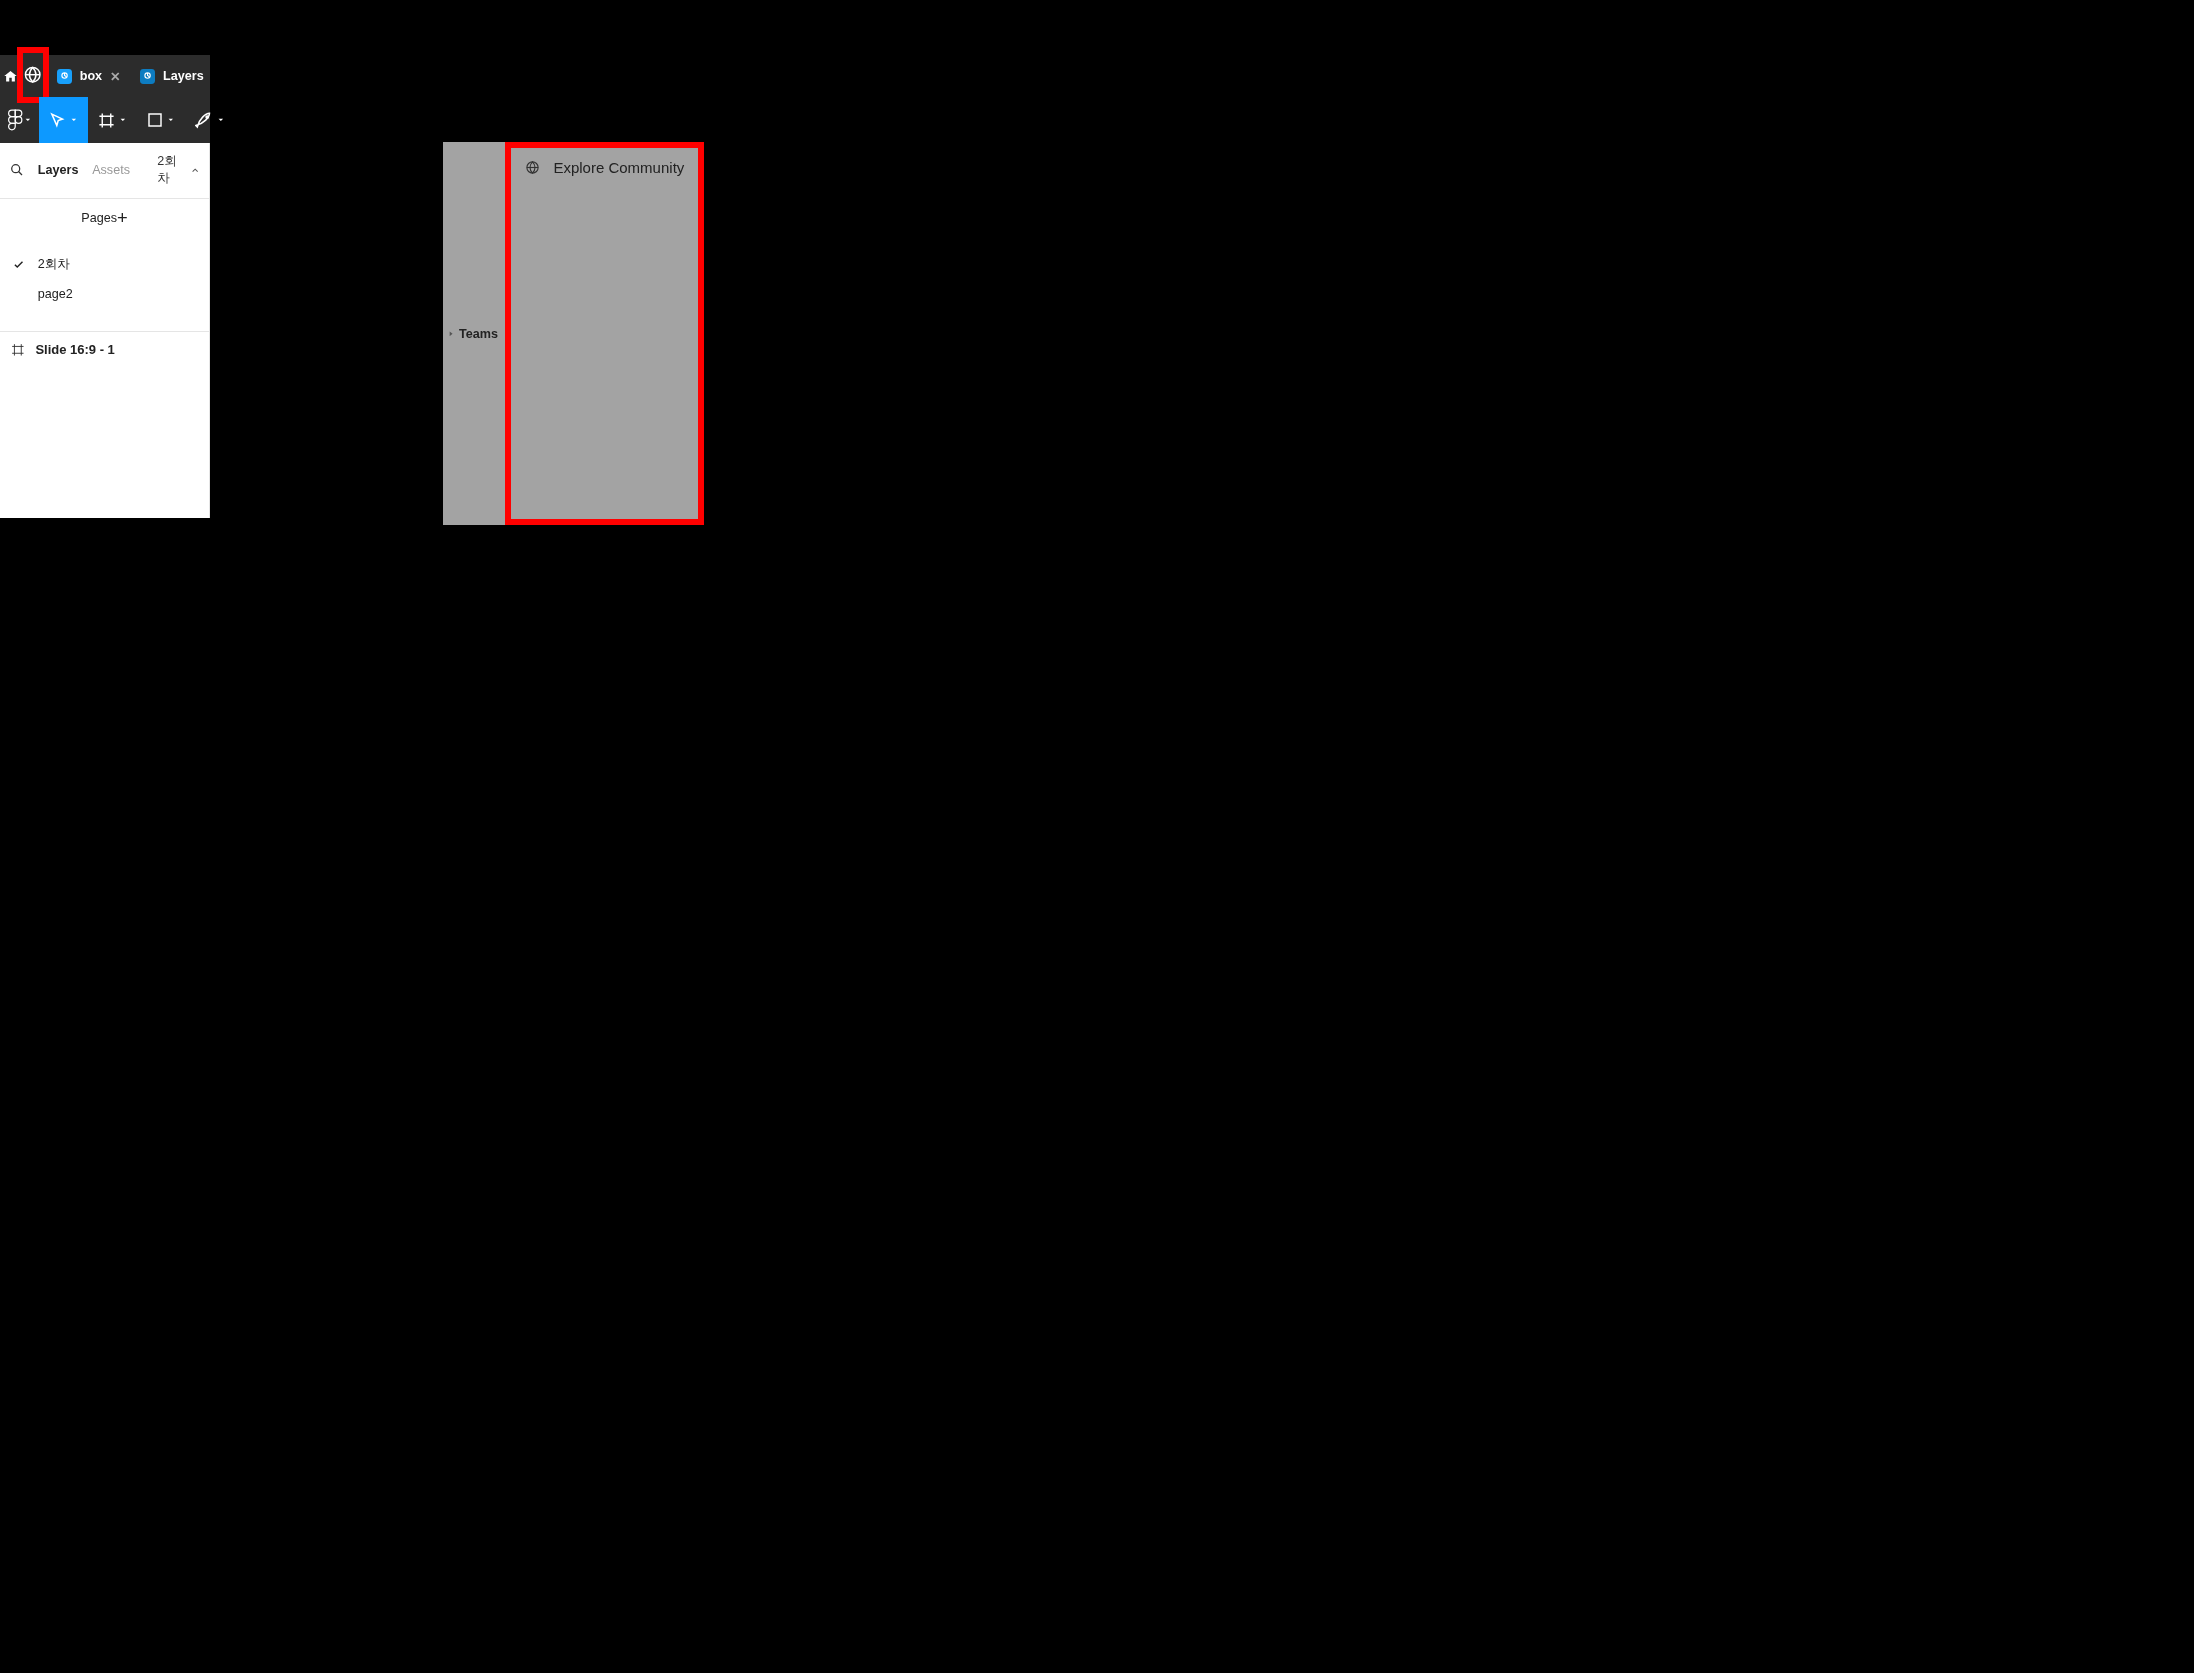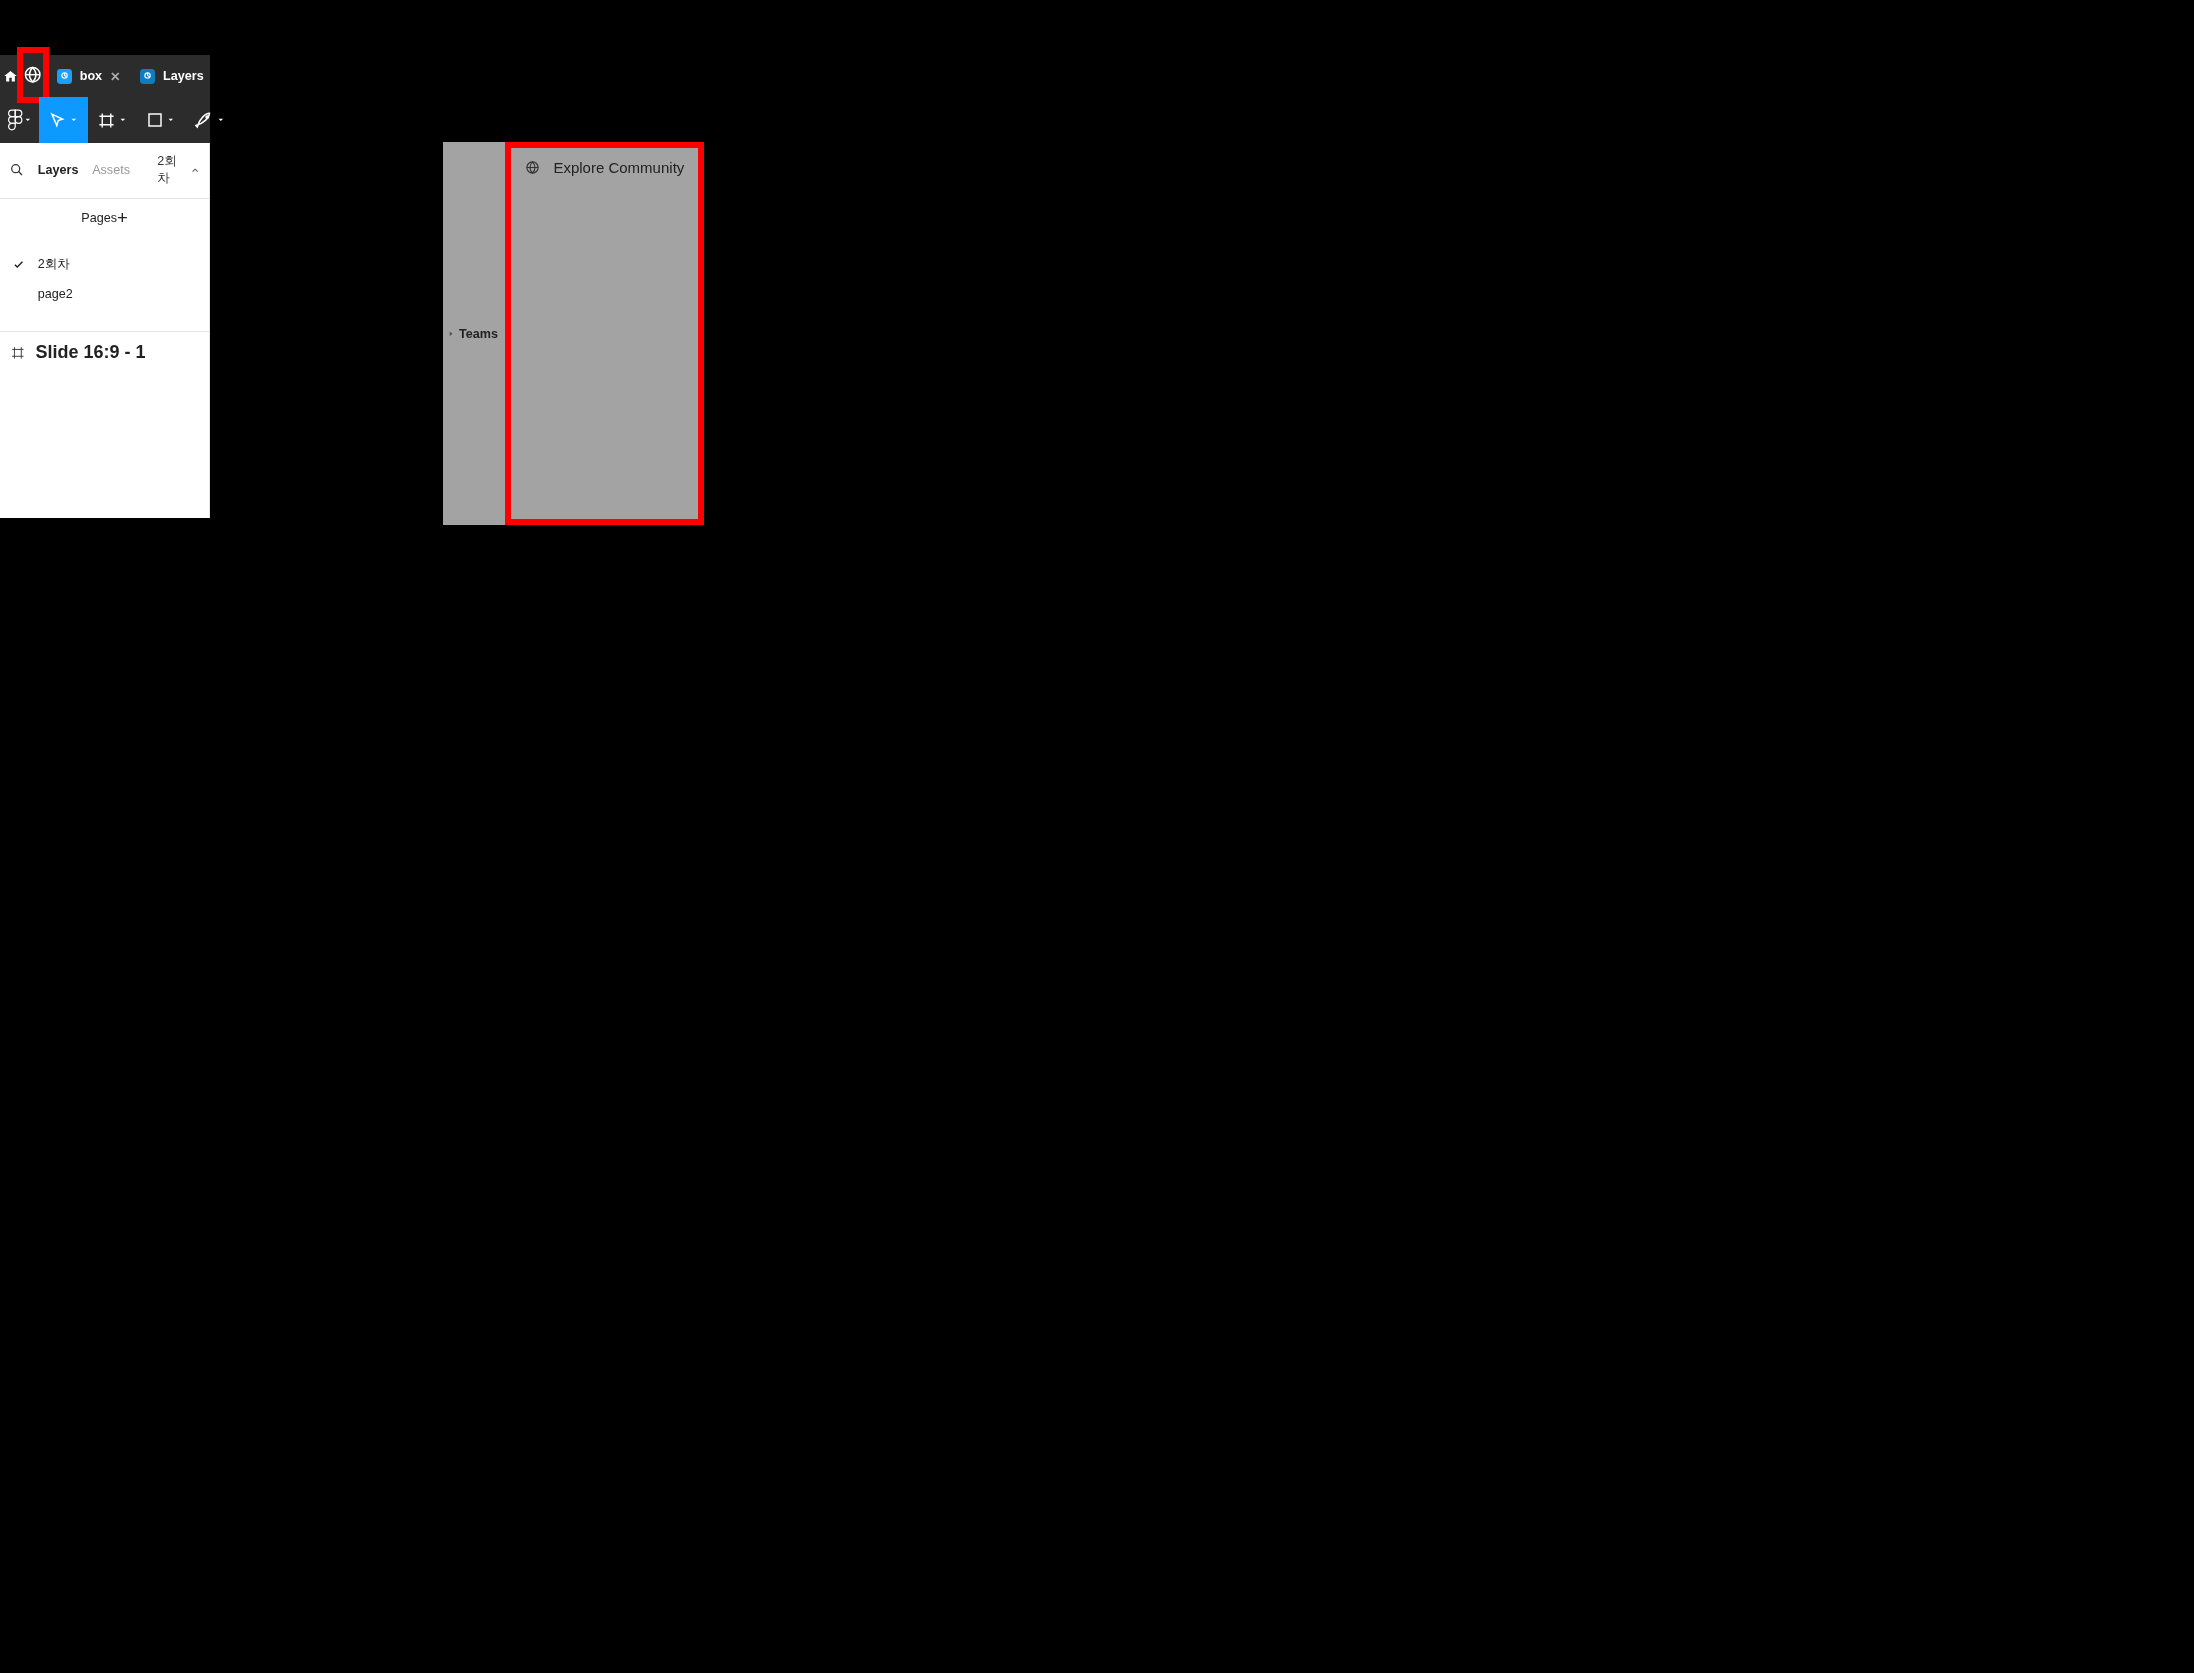--- a/index.html
+++ b/index.html
@@ -124,21 +124,21 @@
     font-size:12.6px;
     color:#222;
   }
   .page-item .check { width:13.7px;display:flex;justify-content:center; }
   .page-item.inactive .check { visibility:hidden; }
 
   .layer-sect { border-top:0.6px solid #e5e5e5; }
   .layer-row {
     display:flex;align-items:center;gap:10.3px;
     padding:10.3px 11.4px;
-    font-size:18px;
+    font-size:13px;
     font-weight:700;
     color:#222;
   }
 
   
   .right-region {
     position:absolute;
     left: 443px;
     top: 142px;
     width: 261px;

